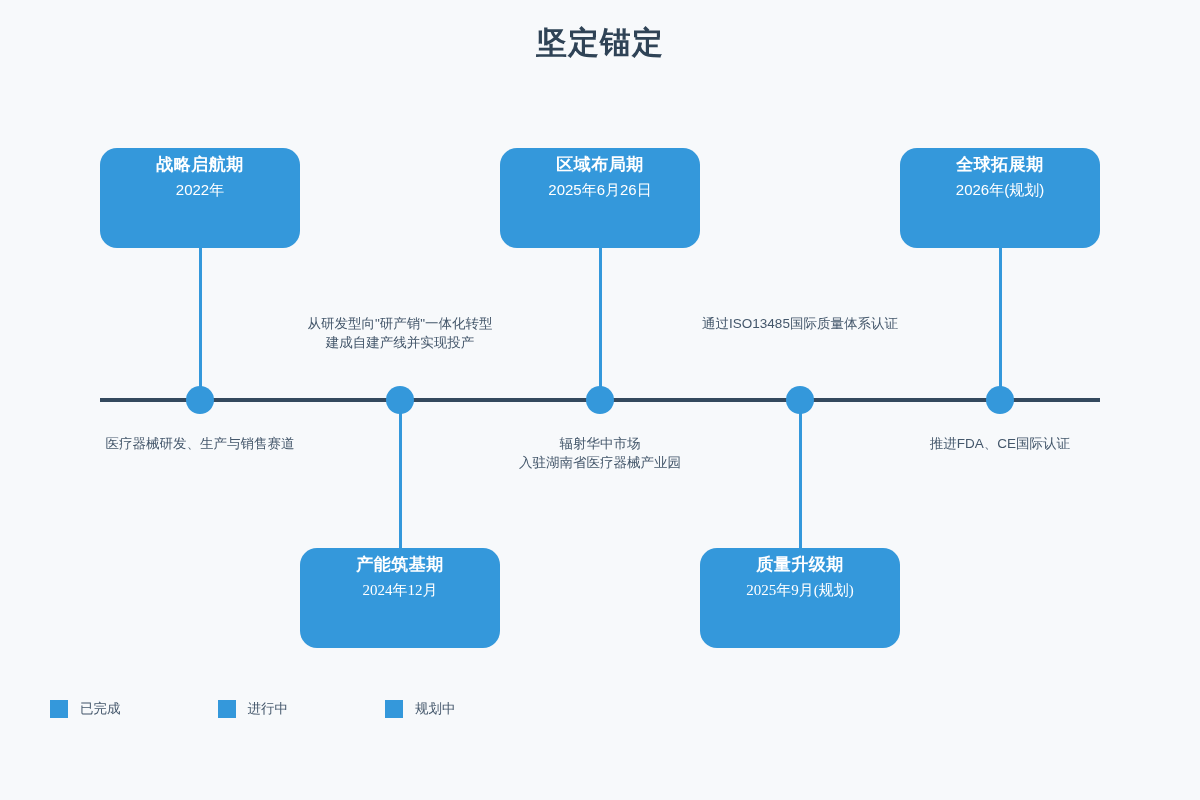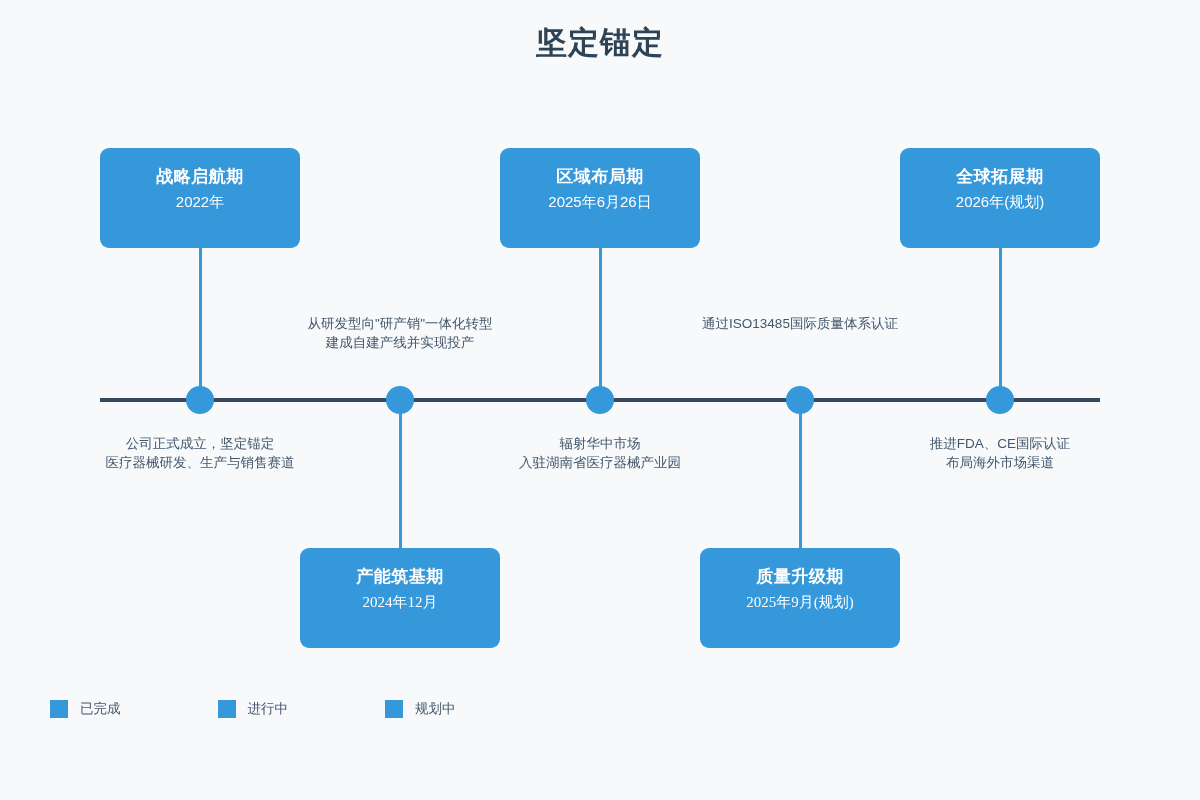--- a/index.html
+++ b/index.html
@@ -74,26 +74,26 @@
     height: 150px;
   }
 
   
   .card {
     position: absolute;
     left: -100px;
     width: 200px;
     height: 100px;
     background: #3498db;
-    border-radius: 9px;
+    border-radius: 17px;
     box-sizing: border-box;
     display: flex;
     flex-direction: column;
     align-items: center;
-    padding-top: 17px;
+    padding-top: 5px;
     color: #ffffff;
   }
   .card.above { top: 148px; }
   .card.below { top: 548px; font-family: Liberation Serif, serif; }
   .card-title {
     font-size: 17px;
     font-weight: bold;
     line-height: 24px;
     letter-spacing: 0.5px;
   }
@@ -154,21 +154,20 @@
 
   <div id="nodes-root">
       <div class="node" style="left: 200px;">
         <div class="connector up"></div>
         <div class="card above">
           <div class="card-title">战略启航期</div>
           <div class="card-date">2022年</div>
         </div>
         <div class="dot"></div>
         <div class="desc below-line">
-          <span class="desc-line">公司正式成立，坚定锚定</span>
           <span class="desc-line">医疗器械研发、生产与销售赛道</span>
         </div>
       </div>
       <div class="node" style="left: 400px;">
         <div class="connector down"></div>
         <div class="card below">
           <div class="card-title">产能筑基期</div>
           <div class="card-date">2024年12月</div>
         </div>
         <div class="dot"></div>
@@ -202,21 +201,20 @@
       </div>
       <div class="node" style="left: 1000px;">
         <div class="connector up"></div>
         <div class="card above">
           <div class="card-title">全球拓展期</div>
           <div class="card-date">2026年(规划)</div>
         </div>
         <div class="dot"></div>
         <div class="desc below-line">
           <span class="desc-line">推进FDA、CE国际认证</span>
-          <span class="desc-line">布局海外市场渠道</span>
         </div>
       </div>
     </div>
 
   <div class="legend" id="legend-root">
       <div class="legend-item">
         <span class="legend-swatch" style="background: rgb(52, 152, 219);"></span>
         <span class="legend-label">已完成</span>
       </div>
       <div class="legend-item">

